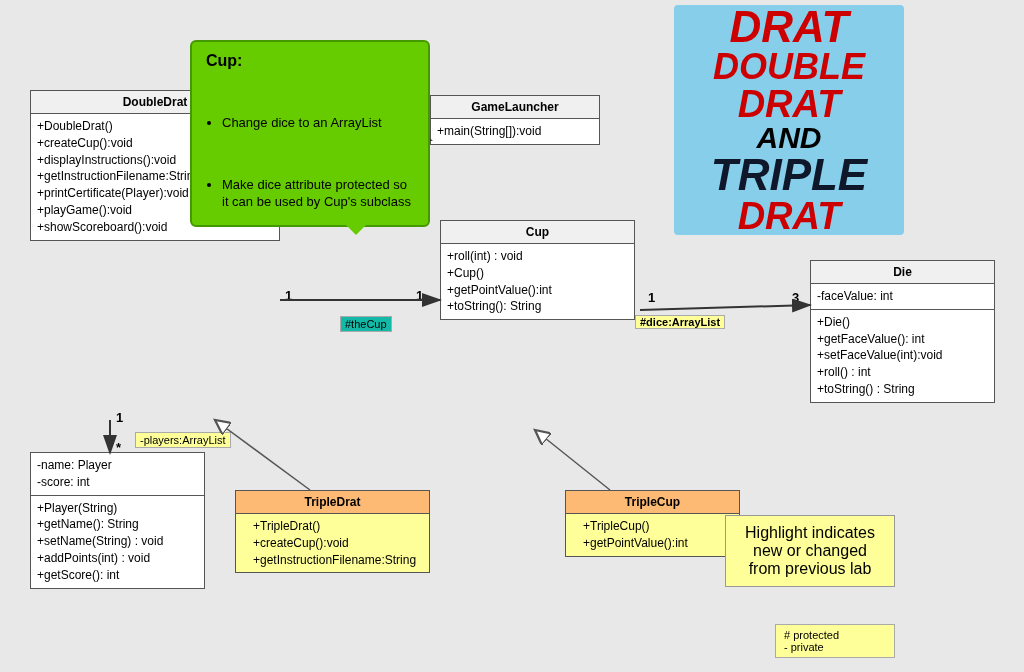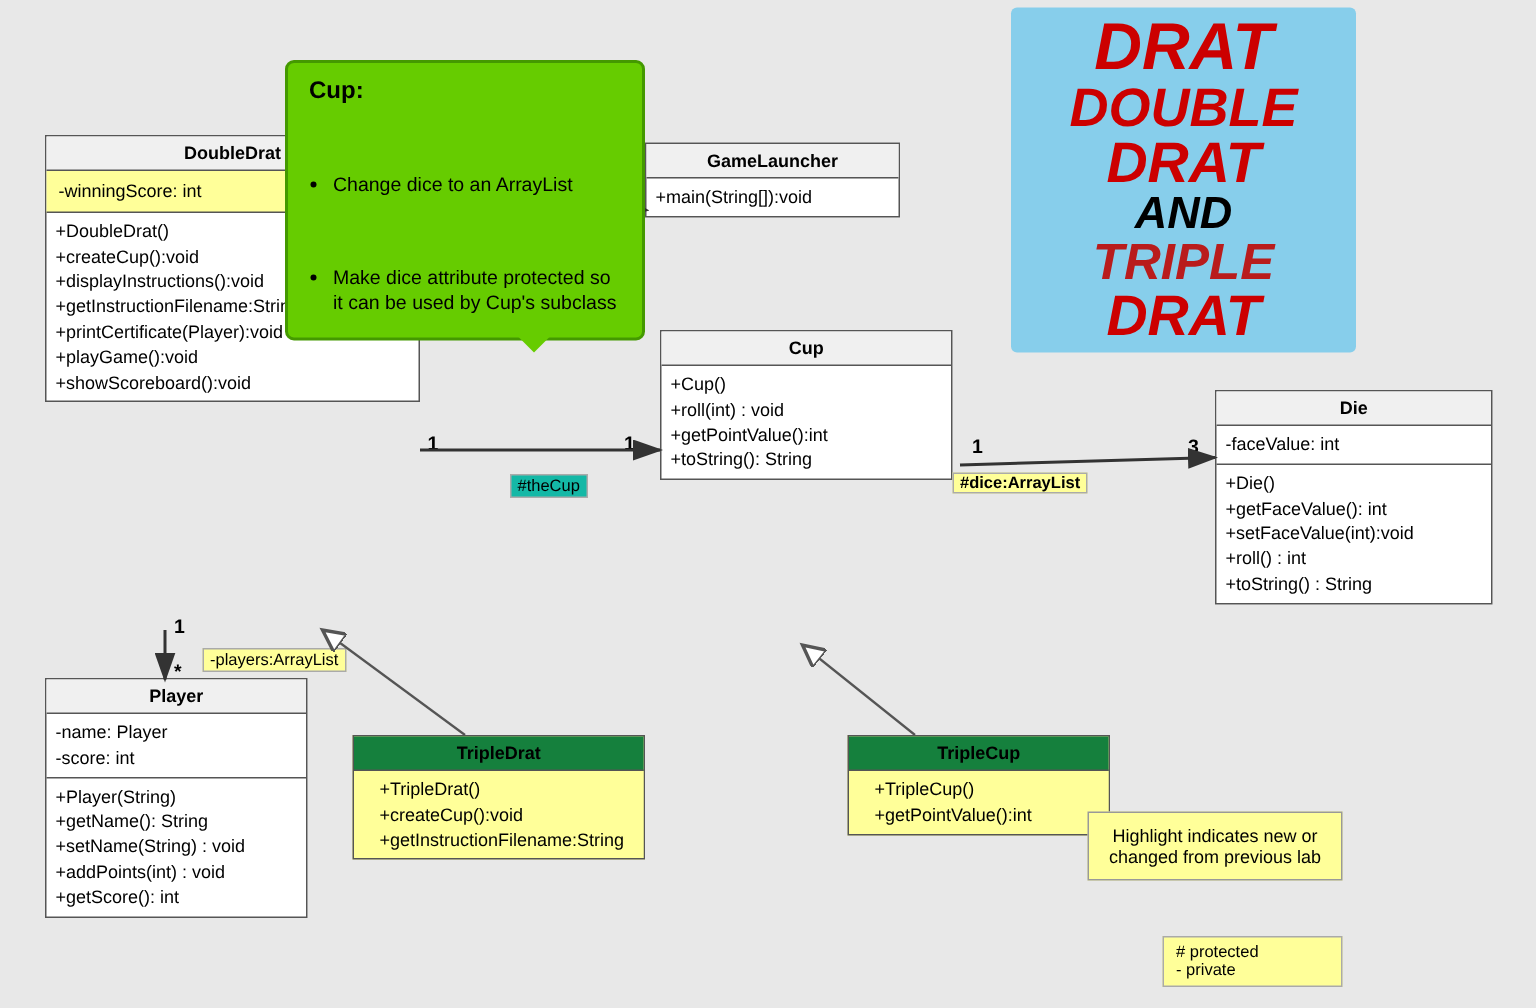--- a/index.html
+++ b/index.html
@@ -45,21 +45,21 @@
     .uml-box .section p {
       line-height: 1.4;
       white-space: nowrap;
     }
 
     
     .highlight-yellow {
       background: #ffff99;
     }
     .highlight-yellow .header {
-      background: #15803d;
+      background: #fdba74;
     }
     .highlight-yellow .section {
       background: #ffff99;
       margin-left: 11px;
     }
 
     
     .yellow-text {
       background: #ffff99;
       display: inline-block;
@@ -110,21 +110,21 @@
       pointer-events: none;
       z-index: 5;
     }
 
     
     .legend-box {
       position: absolute;
       background: #ffff99;
       border: 1.5px solid #999;
       padding: 8px 12px;
-      font-size: 12px;
+      font-size: 16px;
       text-align: center;
       width: 170px;
     }
 
     
     .protected-note {
       position: absolute;
       background: #ffff99;
       border: 1px solid #aaa;
       padding: 4px 8px;
@@ -147,21 +147,21 @@
       overflow: hidden;
     }
     .logo-text {
       text-align: center;
       line-height: 1.0;
     }
     .logo-text .drat { font-size: 44px; font-weight: 900; color: #cc0000; font-style: italic; }
     .logo-text .double { font-size: 36px; font-weight: 900; color: #cc0000; font-style: italic; }
     .logo-text .drat2 { font-size: 38px; font-weight: 900; color: #cc0000; font-style: italic; }
     .logo-text .and { font-size: 30px; font-weight: 900; color: #000000; font-style: italic; }
-    .logo-text .triple { font-size: 34px; font-weight: 900; color: #b91c1c; font-style: italic; }
+    .logo-text .triple { font-size: 44px; font-weight: 900; color: #0f172a; font-style: italic; }
     .logo-text .drat3 { font-size: 38px; font-weight: 900; color: #cc0000; font-style: italic; }
 
     
     .mult-label {
       position: absolute;
       font-size: 13px;
       font-weight: bold;
       color: black;
     }
 
@@ -223,45 +223,42 @@
     </div>
     <div class="section">
       <p>+main(String[]):void</p>
     </div>
   </div>
 
   <div class="uml-box" style="left: 30px; top: 90px; width: 250px;">
     <div class="header">
       <span>DoubleDrat</span>
     </div>
-    <div class="section highlight-yellow">
-      <p><span class="yellow-text">-winningScore: int</span></p>
-    </div>
     <div class="section">
       <p>+DoubleDrat()</p>
       <p>+createCup():void</p>
       <p>+displayInstructions():void</p>
       <p>+getInstructionFilename:String</p>
       <p>+printCertificate(Player):void</p>
       <p>+playGame():void</p>
       <p>+showScoreboard():void</p>
     </div>
   </div>
 
   <div class="assoc-label" style="left: 340px; top: 316px; background:#14b8a6;">
     <span>#theCup</span>
   </div>
 
   <div class="uml-box" style="left: 440px; top: 220px; width: 195px;">
     <div class="header">
       <span>Cup</span>
     </div>
     <div class="section">
+      <p>+roll(int) : void</p>
       <p>+Cup()</p>
-      <p>+roll(int) : void</p>
       <p>+getPointValue():int</p>
       <p>+toString(): String</p>
     </div>
   </div>
 
   <div style="position:absolute; left:635px; top:315px; background:#ffff99; border:1px solid #aaa; padding:0 4px; font-size:11px; font-weight:bold;">
     <span>#dice:ArrayList</span>
   </div>
 
   <div class="uml-box" style="left: 810px; top: 260px; width: 185px;">
@@ -297,23 +294,20 @@
   </div>
   <div class="mult-label" style="left:116px; top:440px;">
     <span>*</span>
   </div>
 
   <div class="assoc-label" style="left:135px; top:432px;">
     <span>-players:ArrayList</span>
   </div>
 
   <div class="uml-box" style="left: 30px; top: 452px; width: 175px;">
-    <div class="header">
-      <span>Player</span>
-    </div>
     <div class="section">
       <p>-name: Player</p>
       <p>-score: int</p>
     </div>
     <div class="section">
       <p>+Player(String)</p>
       <p>+getName(): String</p>
       <p>+setName(String) : void</p>
       <p>+addPoints(int) : void</p>
       <p>+getScore(): int</p>

